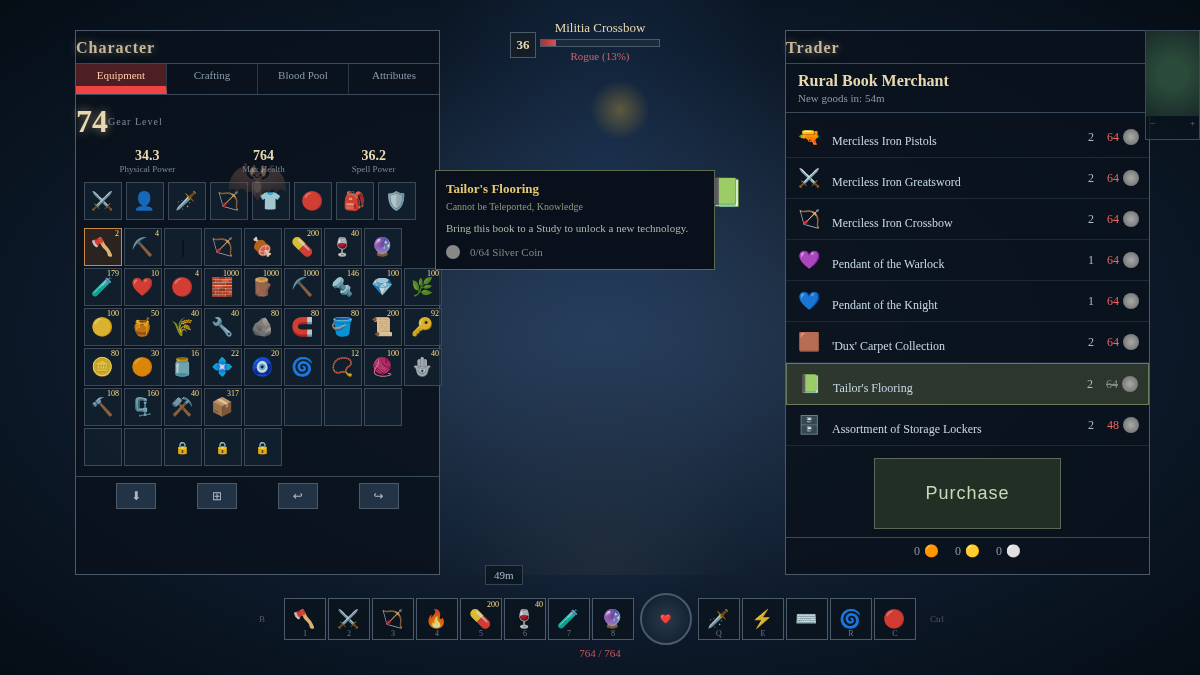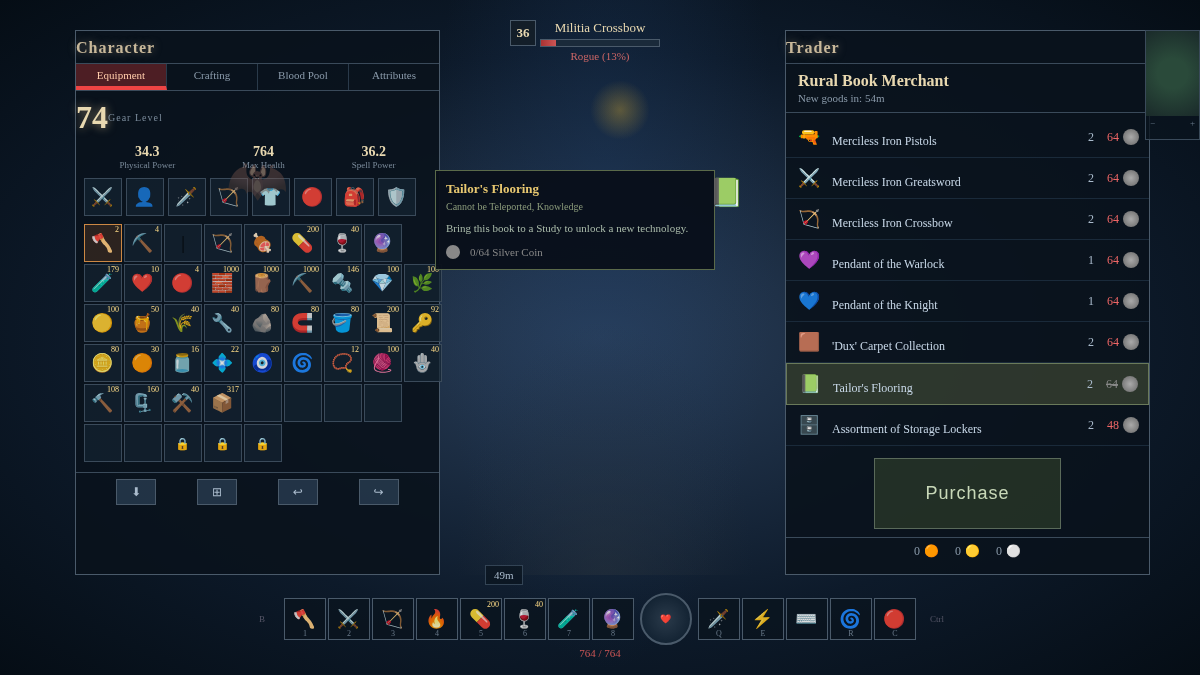--- a/index.html
+++ b/index.html
@@ -61,21 +61,21 @@
       color: #8a9aaa;
       cursor: pointer;
       border-right: 1px solid #2a3a4a;
     }
 
     .tab:last-child { border-right: none; }
 
     .tab.active {
       background: rgba(180, 50, 50, 0.4);
       color: #ffccaa;
-      border-bottom: 4px solid #ef4444;
+      border-bottom: 8px solid #ef4444;
     }
 
     .gear-section {
       display: flex;
       flex-direction: row;
       align-items: center;
       padding: 8px 0 4px;
     }
 
     .gear-level-num {
@@ -382,21 +382,21 @@
     }
 
     .player-class {
       font-size: 11px;
       color: #cc6666;
     }
 
     .level-badge {
       position: absolute;
       left: -30px;
-      top: 0;
+      top: 12px;
       background: rgba(20, 30, 40, 0.9);
       border: 1px solid #4a5a6a;
       color: #e8d8b0;
       font-size: 13px;
       font-weight: bold;
       width: 26px;
       height: 26px;
       display: flex;
       align-items: center;
       justify-content: center;

